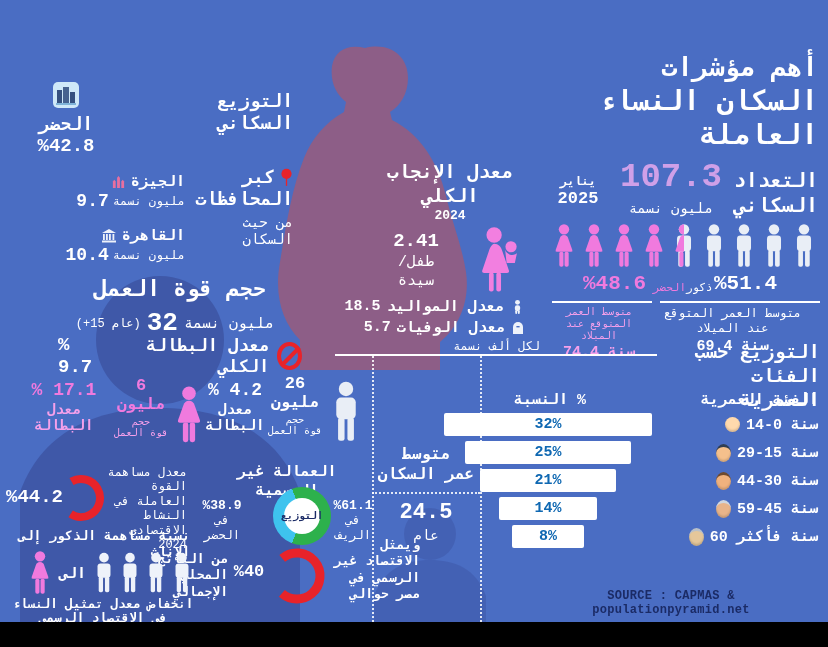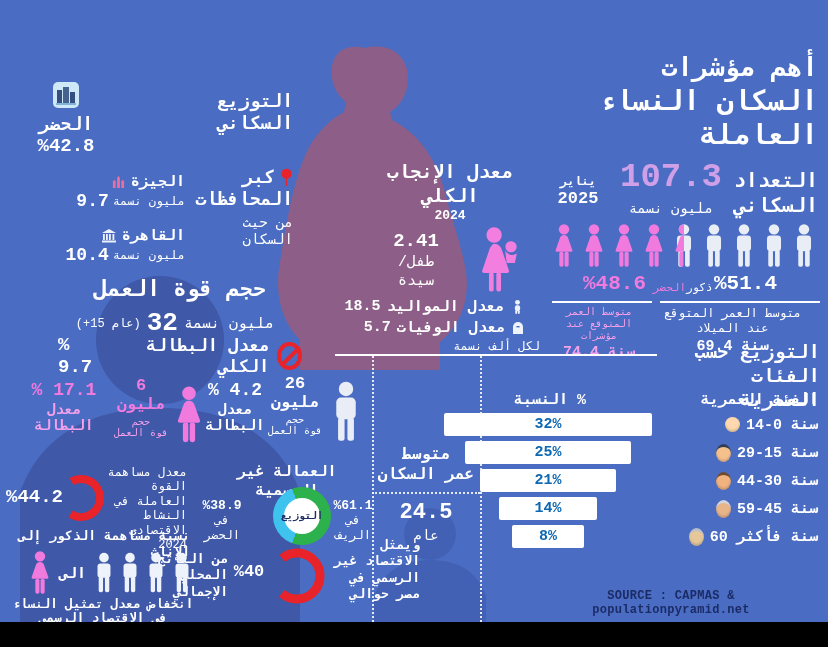--- a/index.html
+++ b/index.html
@@ -218,21 +218,21 @@
   <div class="abs z2 line" style="left:552px;top:301px;width:100px;"></div>
   <div class="abs z2 line" style="left:660px;top:301px;width:160px;"></div>
 
   <div class="abs z2 c" style="left:655px;top:306px;width:155px;">
     <div class="w" style="font-size:12px">متوسط العمر المتوقع</div>
     <div class="w" style="font-size:12px">عند الميلاد</div>
     <div class="w b num" style="font-size:15px">69.4 سنة</div>
   </div>
   <div class="abs z2 c" style="left:546px;top:306px;width:106px;">
     <div class="pk" style="font-size:10px">متوسط العمر المتوقع عند</div>
-    <div class="pk" style="font-size:10px">مؤشرات</div>
+    <div class="pk" style="font-size:10px">الميلاد</div>
     <div class="pk b num" style="font-size:15px">74.4 سنة</div>
   </div>
 
   <div class="abs z2 c w b" style="left:60px;top:276px;width:240px;font-size:22px;">حجم قوة العمل</div>
   <div class="abs z2 row" style="left:55px;top:308px;width:240px;justify-content:center;gap:6px;">
     <span class="w" style="font-size:15px">مليون نسمة</span>
     <span class="w b num" style="font-size:26px">32</span>
     <span class="w num" style="font-size:12px">(+15 عام)</span>
   </div>
   <div class="abs z2 row" style="left:58px;top:334px;width:244px;justify-content:flex-start;gap:8px;">

